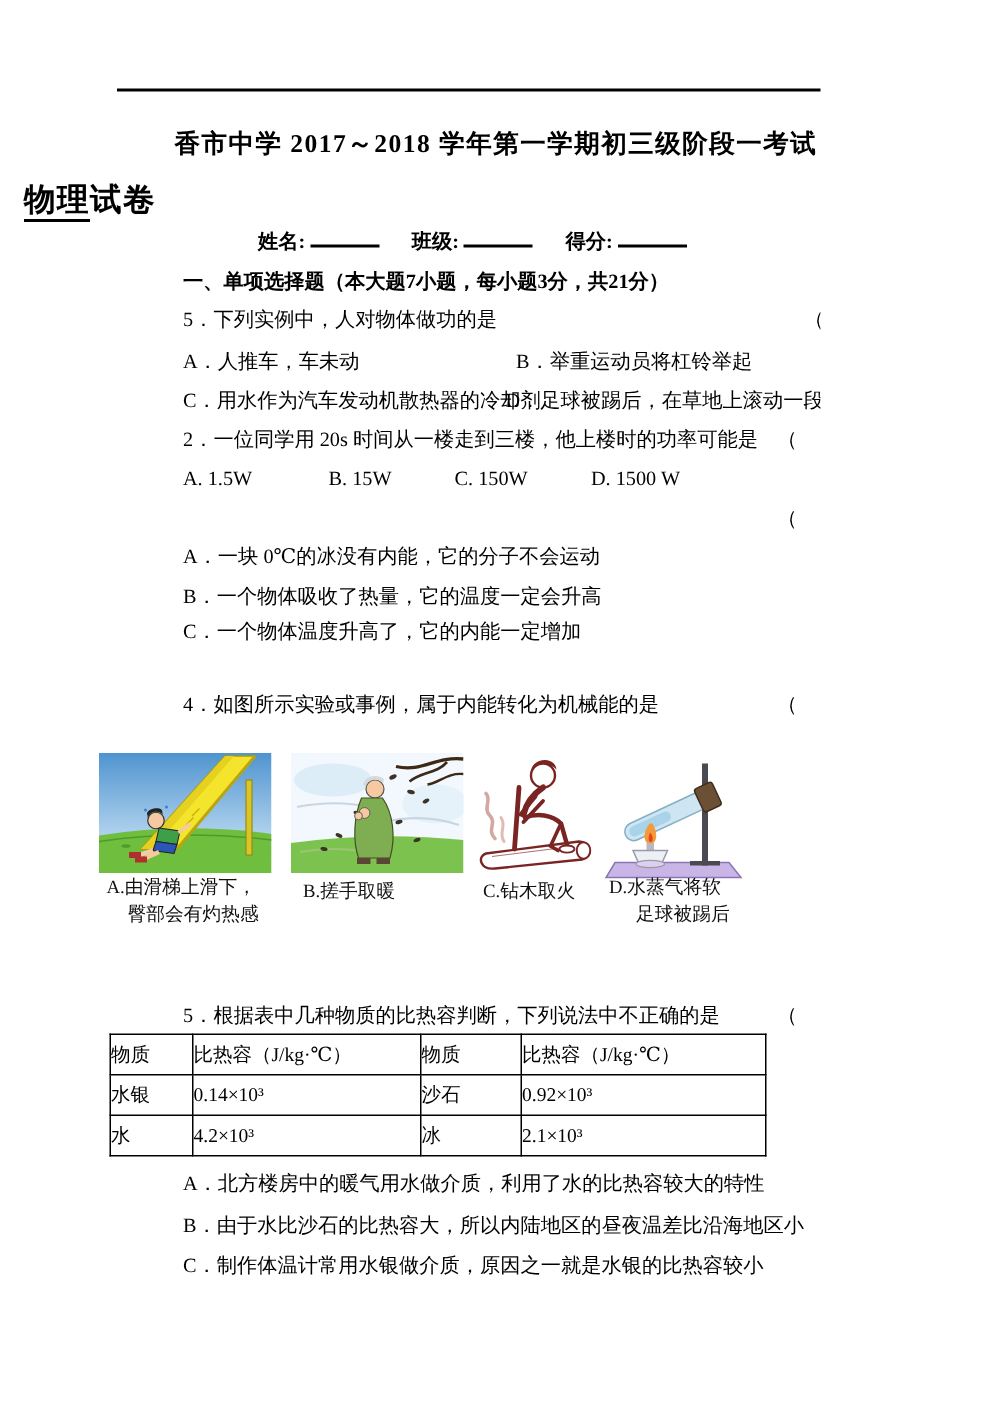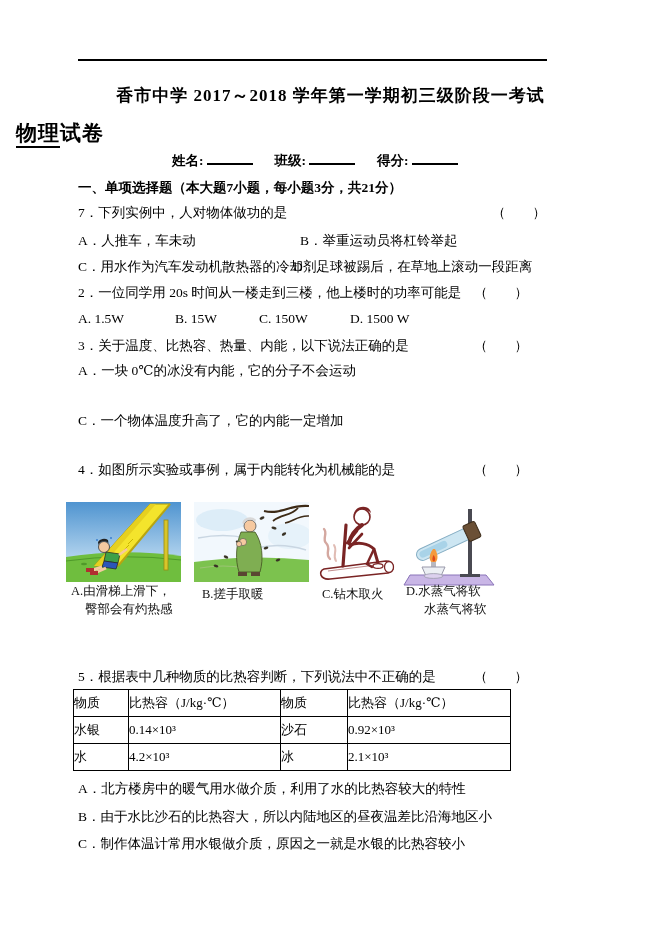--- a/index.html
+++ b/index.html
@@ -1,18 +1,18 @@
 <!DOCTYPE html>
 <html><head>
 <meta charset="utf-8">
 <style>
   html,body{margin:0;padding:0;background:#ffffff;}
   .page{position:relative;width:547px;height:935px;background:#fff;overflow:hidden;
         font-family:"Liberation Serif","DejaVu Serif",serif;color:#000;}
-  .t{position:absolute;font-size:13.5px;line-height:17px;white-space:nowrap;}
+  .t{position:absolute;font-size:13.5px;line-height:17px;white-space:nowrap;margin-left:44px;}
   .b{font-weight:bold;}
   .rule{position:absolute;left:78px;top:59px;width:512px;height:2px;background:#000;}
   .title{position:absolute;left:0;width:661px;text-align:center;font-weight:bold;
          font-size:17px;letter-spacing:1px;white-space:nowrap;}
   .subtitle{position:absolute;left:16px;width:661px;text-align:left;font-weight:bold;
             font-size:21px;letter-spacing:1px;}
   .u2{border-bottom:2px solid #000;padding-bottom:1px;}
   .namerow{position:absolute;left:172px;top:150px;font-weight:bold;font-size:13.5px;white-space:nowrap;}
   .namerow .gap{display:inline-block;width:22px;}
   .blank{display:inline-block;width:46px;height:13px;border-bottom:2px solid #000;margin-left:3px;}
@@ -30,37 +30,37 @@
   <div class="rule"></div>
 
   <div class="title" style="top:84px">香市中学 2017～2018 学年第一学期初三级阶段一考试</div>
 
   <div class="subtitle" style="top:119px"><span class="u2">物理</span><span>试卷</span></div>
 
   <div class="namerow"><span>姓名:</span><span class="blank"></span><span class="gap"></span><span>班级:</span><span class="blank"></span><span class="gap"></span><span>得分:</span><span class="blank"></span></div>
 
   <span class="t b" style="left:78px;top:179px">一、单项选择题（本大题7小题，每小题3分，共21分）</span>
 
-  <span class="t" style="left:78px;top:204px">7．下列实例中，人对物体做功的是</span>
+  <span class="t" style="left:78px;top:204px">5．下列实例中，人对物体做功的是</span>
   <span class="t" style="left:492px;top:204px">（　　）</span>
   <span class="t" style="left:78px;top:232px">A．人推车，车未动</span>
   <span class="t" style="left:300px;top:232px">B．举重运动员将杠铃举起</span>
   <span class="t" style="left:78px;top:258px">C．用水作为汽车发动机散热器的冷却剂</span>
   <span class="t" style="left:293px;top:258px">D．足球被踢后，在草地上滚动一段距离</span>
 
   <span class="t" style="left:78px;top:284px">2．一位同学用 20s 时间从一楼走到三楼，他上楼时的功率可能是</span>
   <span class="t" style="left:474px;top:284px">（　　）</span>
   <span class="t" style="left:78px;top:310px">A. 1.5W</span>
   <span class="t" style="left:175px;top:310px">B. 15W</span>
   <span class="t" style="left:259px;top:310px">C. 150W</span>
   <span class="t" style="left:350px;top:310px">D. 1500 W</span>
 
-  <span class="t" style="left:78px;top:337px">3．关于温度、比热容、热量、内能，以下说法正确的是</span>
   <span class="t" style="left:474px;top:337px">（　　）</span>
   <span class="t" style="left:78px;top:362px">A．一块 0℃的冰没有内能，它的分子不会运动</span>
+  <span class="t" style="left:78px;top:389px">B．一个物体吸收了热量，它的温度一定会升高</span>
   <span class="t" style="left:78px;top:412px">C．一个物体温度升高了，它的内能一定增加</span>
 
   <span class="t" style="left:78px;top:461px">4．如图所示实验或事例，属于内能转化为机械能的是</span>
   <span class="t" style="left:474px;top:461px">（　　）</span>
 
   <div class="fig" style="left:66px;top:502px;width:115px;height:80px">
     <svg width="115" height="80" viewBox="0 0 115 80">
       <defs>
         <linearGradient id="skyA" x1="0" y1="0" x2="0" y2="1">
           <stop offset="0" stop-color="#4f94d0"></stop>
@@ -160,21 +160,21 @@
       <path d="M20,62 L43,62 L39,71 L24,71 Z" fill="#eceff4" stroke="#99a" stroke-width="1"></path>
       <ellipse cx="31.5" cy="71" rx="9.5" ry="2.4" fill="#dcd0ee" stroke="#99a" stroke-width="0.8"></ellipse>
     </svg>
   </div>
 
   <span class="figlabel" style="left:71px;top:583px">A.由滑梯上滑下，</span>
   <span class="figlabel" style="left:85px;top:601px">臀部会有灼热感</span>
   <span class="figlabel" style="left:202px;top:586px">B.搓手取暖</span>
   <span class="figlabel" style="left:322px;top:586px">C.钻木取火</span>
   <span class="figlabel" style="left:406px;top:583px">D.水蒸气将软</span>
-  <span class="figlabel" style="left:424px;top:601px">水蒸气将软</span>
+  <span class="figlabel" style="left:424px;top:601px">足球被踢后</span>
 
   <span class="t" style="left:78px;top:668px">5．根据表中几种物质的比热容判断，下列说法中不正确的是</span>
   <span class="t" style="left:474px;top:668px">（　　）</span>
 
   <table class="spec">
     <colgroup>
       <col style="width:55px">
         <col style="width:152px">
         <col style="width:67px">
         <col style="width:163px">

